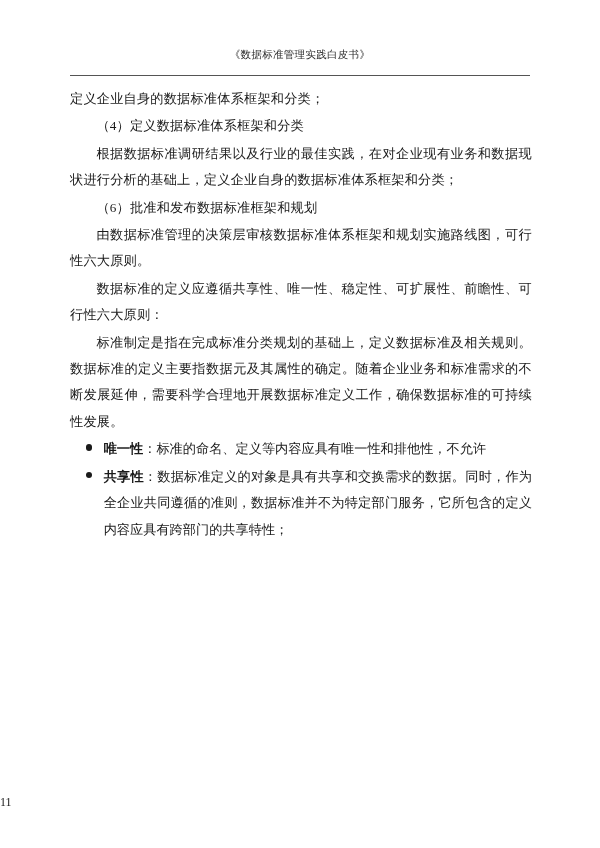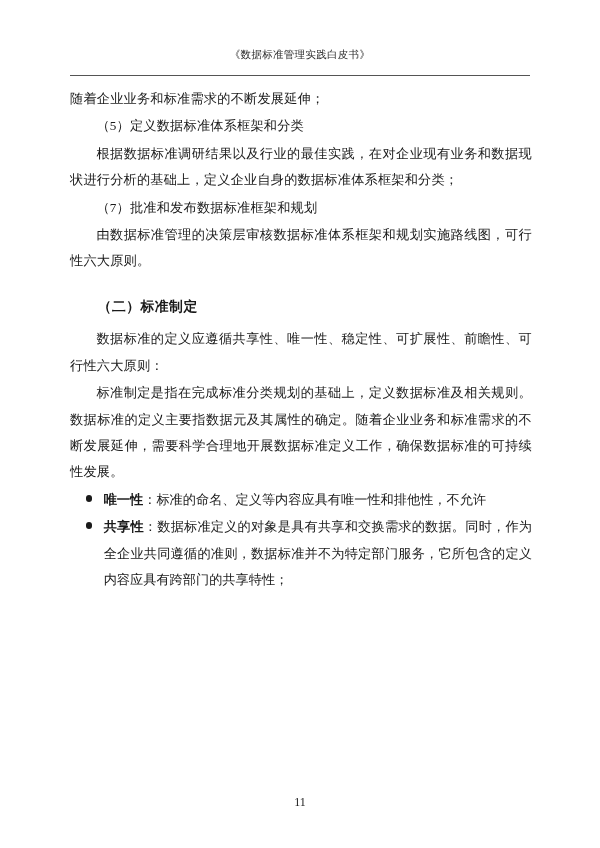--- a/index.html
+++ b/index.html
@@ -86,42 +86,41 @@
     background: #1a1a1a;
   }
   .bullet-item .term {
     font-weight: bold;
   }
   .page-number {
     position: absolute;
     bottom: 38px;
     left: 0;
     width: 600px;
-    text-align: center;
+    text-align: left;
     font-size: 12px;
     color: #1a1a1a;
   }
 </style>
 </head>
 <body>
 
 <div class="page">
 
   <div class="header">《数据标准管理实践白皮书》</div>
   <div class="header-rule"></div>
 
   <div class="content">
 
-    <p class="para">随着企业业务和标准需求的不断发展延伸；</p>
-    <p class="para indent">（5）定义数据标准体系框架和分类</p>
+    <p class="para">定义企业自身的数据标准体系框架和分类；</p>
+    <p class="para indent">（4）定义数据标准体系框架和分类</p>
     <p class="para indent">根据数据标准调研结果以及行业的最佳实践，在对企业现有业务和数据现状进行分析的基础上，定义企业自身的数据标准体系框架和分类；</p>
-    <p class="para indent">（7）批准和发布数据标准框架和规划</p>
+    <p class="para indent">（6）批准和发布数据标准框架和规划</p>
     <p class="para indent">由数据标准管理的决策层审核数据标准体系框架和规划实施路线图，可行性六大原则。</p>
 
-    <h2 class="section">（二）标准制定</h2>
 
     <p class="para indent">数据标准的定义应遵循共享性、唯一性、稳定性、可扩展性、前瞻性、可行性六大原则：</p>
     <p class="para indent">标准制定是指在完成标准分类规划的基础上，定义数据标准及相关规则。数据标准的定义主要指数据元及其属性的确定。随着企业业务和标准需求的不断发展延伸，需要科学合理地开展数据标准定义工作，确保数据标准的可持续性发展。</p>
 
     <ul class="bullet-list">
       <li class="para bullet-item">
         <span class="dot"></span><span class="term">唯一性</span><span>：标准的命名、定义等内容应具有唯一性和排他性，不允许</span>
       </li>
       <li class="para bullet-item">
         <span class="dot"></span><span class="term">共享性</span><span>：数据标准定义的对象是具有共享和交换需求的数据。同时，作为全企业共同遵循的准则，数据标准并不为特定部门服务，它所包含的定义内容应具有跨部门的共享特性；</span>

